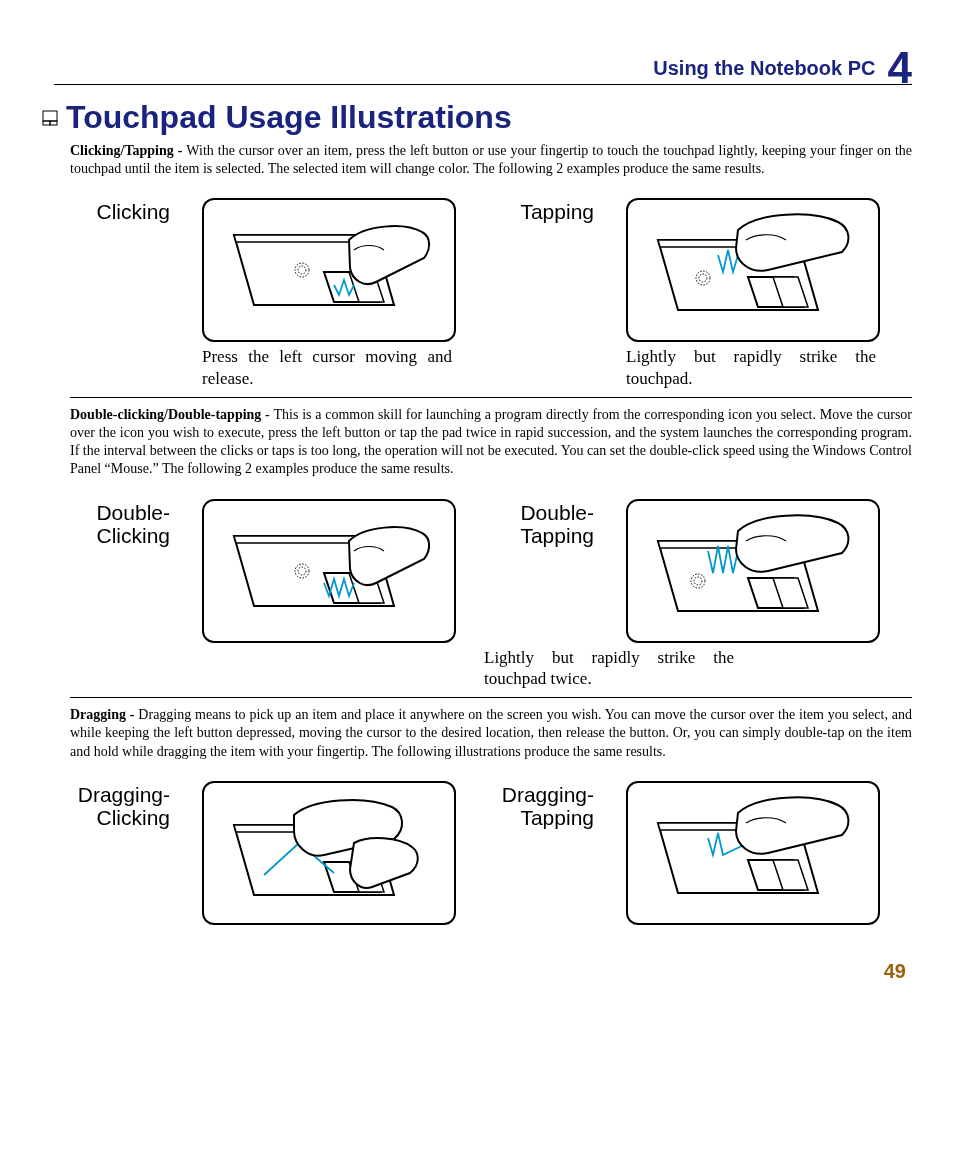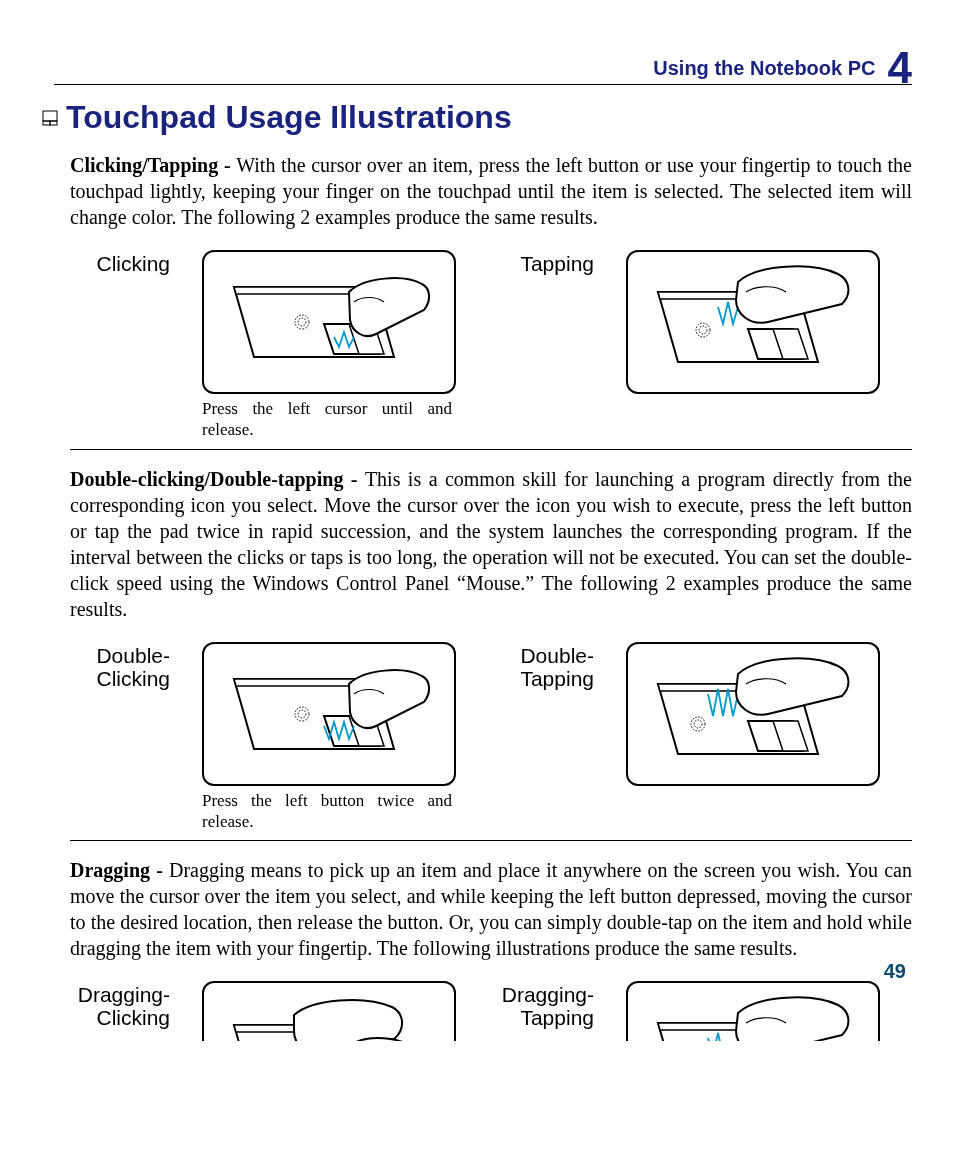--- a/index.html
+++ b/index.html
@@ -55,24 +55,24 @@
     height: 16px;
     flex: 0 0 auto;
   }
   .sec-heading {
     color: #1a237e;
     font-family: Arial, Helvetica, sans-serif;
     font-weight: bold;
     font-size: 32px;
   }
   .body-text {
-    font-size: 20px;
+    font-size: 14px;
     line-height: 1.3;
     text-align: justify;
-    margin: 16px 0 10px 28px;
+    margin: 6px 0 10px 28px;
   }
   .body-text b { font-weight: bold; }
   .divider {
     border: none;
     border-top: 1px solid #000;
     margin: 8px 0 8px 28px;
   }
   .example-grid {
     display: grid;
     grid-template-columns: 100px 250px 110px 250px;
@@ -102,21 +102,21 @@
   .caption {
     font-size: 17px;
     line-height: 1.25;
     text-align: justify;
     width: 250px;
   }
   .page-number {
     position: absolute;
     right: 48px;
     bottom: 58px;
-    color: #0c4a6e;
+    color: #a16207;
     font-family: Arial, Helvetica, sans-serif;
     font-weight: bold;
     font-size: 20px;
   }
 </style>
 </head>
 <body>
 
 <div class="page">
 
@@ -172,22 +172,23 @@
         <g stroke="#000" stroke-width="1" fill="none">
           <circle cx="75" cy="78" r="4" stroke-dasharray="1.5 1.5"></circle>
           <circle cx="75" cy="78" r="7" stroke-dasharray="1.5 1.5"></circle>
         </g>
         <path d="M110,30 C130,12 185,10 210,22 C222,28 224,42 214,52 L140,70 C122,74 108,62 108,48 Z" fill="#fff" stroke="#000" stroke-width="2"></path>
         <path d="M118,40 C128,33 148,33 158,40" fill="none" stroke="#000" stroke-width="1.2"></path>
       </svg>
     </div>
 
     <div class="ex-label" style="visibility: hidden;">.</div>
-    <div class="caption">Press the left cursor until and release.</div>
+    <div class="caption">Press the left cursor moving and release.</div>
     <div class="ex-label" style="visibility: hidden;">.</div>
+    <div class="caption">Lightly but rapidly strike the touchpad.</div>
   </div>
 
   <hr class="divider">
 
   <p class="body-text">
     <b>Double-clicking/Double-tapping - </b><span>This is a common skill for launching a program directly from the corresponding icon you select. Move the cursor over the icon you wish to execute, press the left button or tap the pad twice in rapid succession, and the system launches the corresponding program. If the interval between the clicks or taps is too long, the operation will not be executed. You can set the double-click speed using the Windows Control Panel “Mouse.” The following 2 examples produce the same results.</span>
   </p>
 
   <div class="example-grid">
     <div class="ex-label" style="white-space:pre-line">Double-
@@ -218,22 +219,22 @@
         <polyline points="80,50 85,72 90,45 95,72 100,45 105,72 110,50" fill="none" stroke="#0099cc" stroke-width="1.8"></polyline>
         <g stroke="#000" stroke-width="1" fill="none">
           <circle cx="70" cy="80" r="4" stroke-dasharray="1.5 1.5"></circle>
           <circle cx="70" cy="80" r="7" stroke-dasharray="1.5 1.5"></circle>
         </g>
         <path d="M110,30 C130,12 185,10 210,22 C222,28 224,42 214,52 L140,70 C122,74 108,62 108,48 Z" fill="#fff" stroke="#000" stroke-width="2"></path>
         <path d="M118,40 C128,33 148,33 158,40" fill="none" stroke="#000" stroke-width="1.2"></path>
       </svg>
     </div>
     <div class="ex-label" style="visibility:hidden">.</div>
-    <div class="caption">Press the left button twice and release.</div>
-    <div class="ex-label" style="visibility:hidden">.</div>
+    <div class="ex-label" style="visibility:hidden">.</div>
+    <div class="caption">Lightly but rapidly strike the touchpad twice.</div>
   </div>
 
   <hr class="divider">
 
   <p class="body-text">
     <b>Dragging - </b><span>Dragging means to pick up an item and place it anywhere on the screen you wish. You can move the cursor over the item you select, and while keeping the left button depressed, moving the cursor to the desired location, then release the button. Or, you can simply double-tap on the item and hold while dragging the item with your fingertip. The following illustrations produce the same results.</span>
   </p>
 
   <div class="example-grid">
     <div class="ex-label" style="white-space:pre-line">Dragging-

